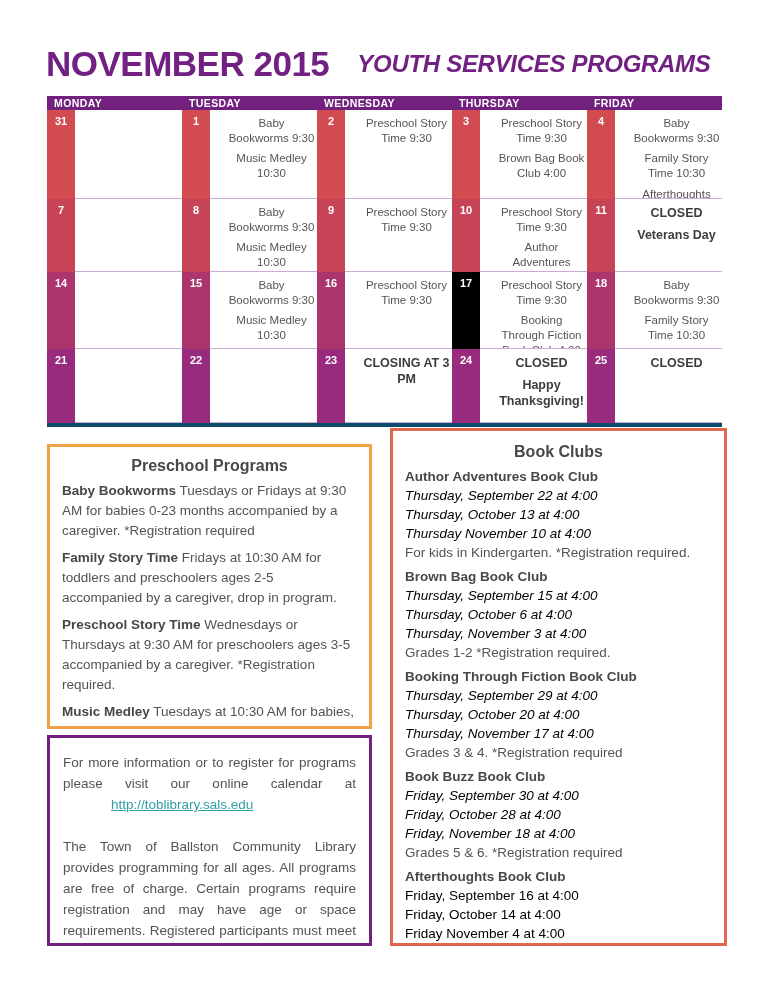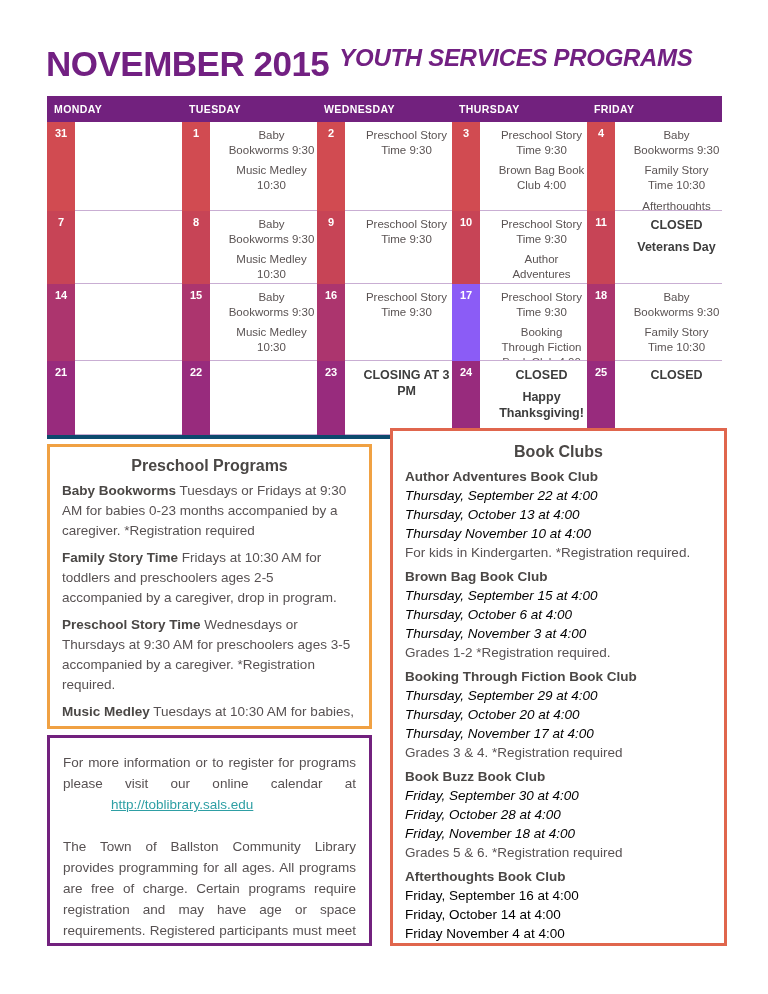--- a/index.html
+++ b/index.html
@@ -1,26 +1,26 @@
 <!DOCTYPE html>
 <html><head>
 <meta charset="utf-8">
 <style>
   html,body{margin:0;padding:0;}
   body{
     width:768px;height:994px;background:#ffffff;position:relative;
     font-family:"Liberation Sans",sans-serif;color:#575152;overflow:hidden;
   }
   
-  .title-block{position:absolute;left:46px;top:44px;width:680px;display:flex;align-items:flex-start;gap:10px;white-space:nowrap;}
+  .title-block{position:absolute;left:46px;top:44px;width:680px;display:flex;align-items:center;gap:28px;white-space:nowrap;}
   .title-main{font-size:35px;font-weight:bold;color:#722082;letter-spacing:-0.5px;}
   .title-sub{font-size:24px;font-weight:bold;font-style:italic;color:#722082;letter-spacing:-0.3px;}
   
   .calendar{position:absolute;left:47px;top:96px;width:675px;}
-  .cal-header{display:flex;background:#72217e;height:26px;}
+  .cal-header{display:flex;background:#72217e;height:14px;}
   .day-header{width:135px;box-sizing:border-box;display:flex;align-items:center;padding-left:7px;
     color:#ffffff;font-size:10.5px;font-weight:bold;letter-spacing:0.4px;}
   .week{display:flex;}
   .week:nth-child(1){height:89px;}
   .week:nth-child(2){height:73px;}
   .week:nth-child(3){height:77px;}
   .week:nth-child(4){height:74px;border-bottom:4px solid #0c4a6e;}
   .day{width:135px;display:flex;}
   .date-tab{width:28px;box-sizing:border-box;color:#fff;font-size:11px;font-weight:bold;
     text-align:center;padding-top:5px;}
@@ -140,21 +140,21 @@
             <div class="event">Music Medley 10:30</div>
           </div>
         </div>
         <div class="day">
           <div class="date-tab" style="background: rgb(172, 53, 110);">16</div>
           <div class="day-cell">
             <div class="event">Preschool Story Time 9:30</div>
           </div>
         </div>
         <div class="day">
-          <div class="date-tab" style="background: #8b5cf6;">17</div>
+          <div class="date-tab" style="background: #000000;">17</div>
           <div class="day-cell">
             <div class="event">Preschool Story Time 9:30</div>
             <div class="event">Booking Through Fiction Book Club 4:00</div>
           </div>
         </div>
         <div class="day">
           <div class="date-tab" style="background: rgb(172, 53, 110);">18</div>
           <div class="day-cell">
             <div class="event">Baby Bookworms 9:30</div>
             <div class="event">Family Story Time 10:30</div>

